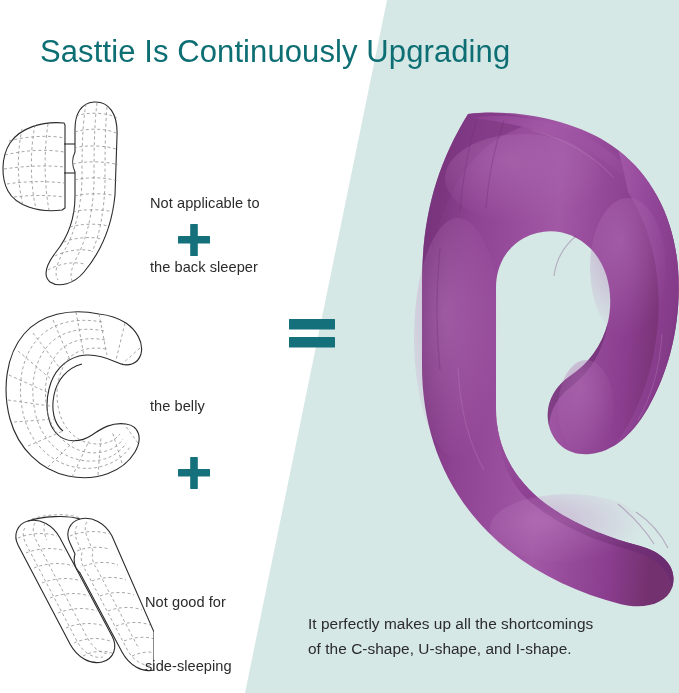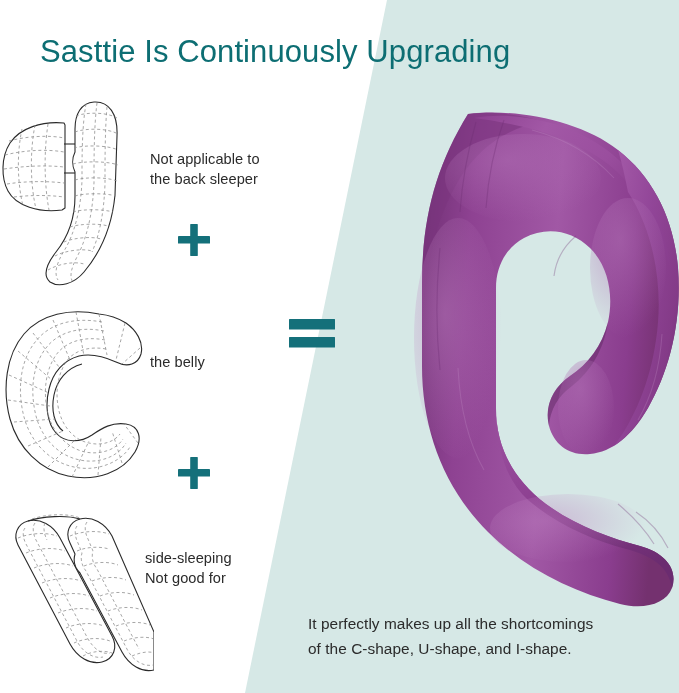--- a/index.html
+++ b/index.html
@@ -66,21 +66,21 @@
     position: absolute;
     color: #2b2b2b;
     font-size: 14.6px;
     line-height: 1.38;
     font-family: "Liberation Sans", sans-serif;
     letter-spacing: 0.05px;
   }
   .lbl-1 { left: 150px; top: 149px; width: 150px; }
   .lbl-2 { left: 150px; top: 352px; width: 156px; }
   .lbl-3 { left: 145px; top: 548px; width: 152px; }
-  .side-label span { display: block; }
+  .side-label span { display: block; margin-top: 44px; }
 
   
   .pillow {
     position: absolute;
     left: 318px;
     top: 108px;
     width: 372px;
     height: 500px;
   }
   
@@ -252,22 +252,22 @@
   </svg>
 
   <div class="side-label lbl-1">
     <span>Not applicable to</span>
     <span>the back sleeper</span>
   </div>
   <div class="side-label lbl-2">
     <span>the belly</span>
   </div>
   <div class="side-label lbl-3">
+    <span>Not good for</span>
     <span>side-sleeping</span>
-    <span>Not good for</span>
   </div>
 
   <svg class="pillow" viewBox="0 0 372 500" aria-hidden="true">
     <defs>
       <linearGradient id="gTopArm" x1="0" y1="0" x2="1" y2="0.6">
         <stop offset="0%" stop-color="#8c3f90"></stop>
         <stop offset="30%" stop-color="#a258a6"></stop>
         <stop offset="62%" stop-color="#9a4e9e"></stop>
         <stop offset="100%" stop-color="#7e3482"></stop>
       </linearGradient>

